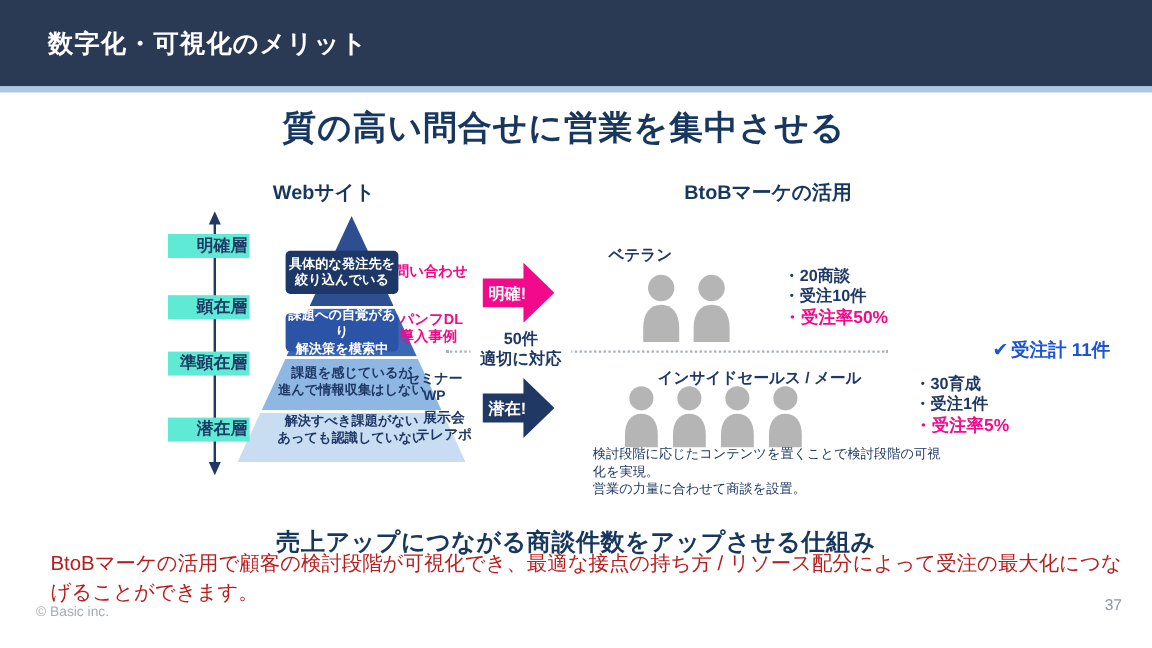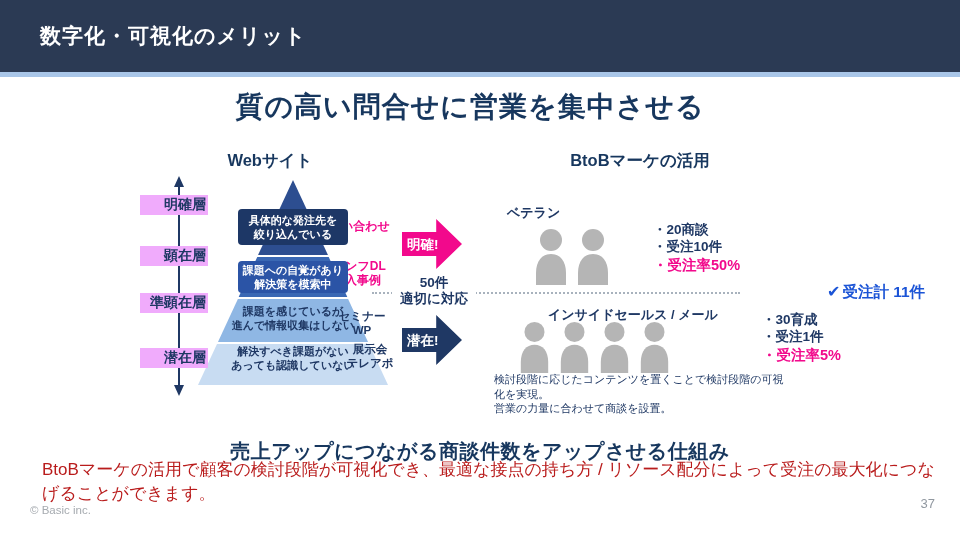--- a/index.html
+++ b/index.html
@@ -17,30 +17,30 @@
   .main-title { left:0; top:88px; width:940px; text-align:center; color:#17375e;
                 font-size:28px; font-weight:bold; letter-spacing:1px; }
 
   .col-title { top:150px; text-align:center; color:#17375e; font-size:16.5px; font-weight:bold; }
   .web-title  { left:180px; width:180px; }
   .btob-title { left:550px; width:180px; }
 
   
   .axis-svg { left:172px; top:176px; }
   .stage-label { left:140px; width:68px; text-align:right; color:#1f3864;
-                 font-size:14px; font-weight:bold; background:#f0abfc; padding:1px 2px; z-index:3; }
+                 font-size:14px; font-weight:bold; background:#5eead4; padding:1px 2px; z-index:3; }
 
   
   .pyramid { left:198px; top:180px; width:190px; height:205px; }
   .seg { position:absolute; left:0; width:190px; }
   .seg1 { top:0;   height:75px; background:#2d4e90; clip-path:polygon(50% 0,68.4% 100%,31.6% 100%); }
   .seg2 { top:77px; height:40px; background:#3a68b4; clip-path:polygon(31.2% 0,68.8% 0,78.6% 100%,21.4% 100%); }
   .seg3 { top:119px; height:43px; background:#8fb7e4; clip-path:polygon(21% 0,79% 0,89.5% 100%,10.5% 100%); }
   .seg4 { top:164px; height:41px; background:#c8dcf2; clip-path:polygon(10% 0,90% 0,100% 100%,0 100%); }
-  .layer-box { position:absolute; left:40px; width:110px; border-radius:4px; color:#fff;
+  .layer-box { position:absolute; left:40px; width:94px; border-radius:4px; color:#fff;
                font-size:11px; font-weight:bold; line-height:1.3; text-align:center;
                display:flex; align-items:center; justify-content:center; z-index:2; }
   .layer-box1 { top:29px; height:36px; background:#1d3766; }
   .layer-box2 { top:81px; height:32px; background:#2b54a6; }
   .layer-text { position:absolute; left:0; width:190px; text-align:center; color:#1f3864;
                 font-size:11px; font-weight:bold; line-height:1.25; z-index:2; }
   .layer-text3 { top:125px; }
   .layer-text4 { top:165px; }
 
   .side-pink { color:#f2098c; font-size:12px; font-weight:bold; line-height:1.15; }

